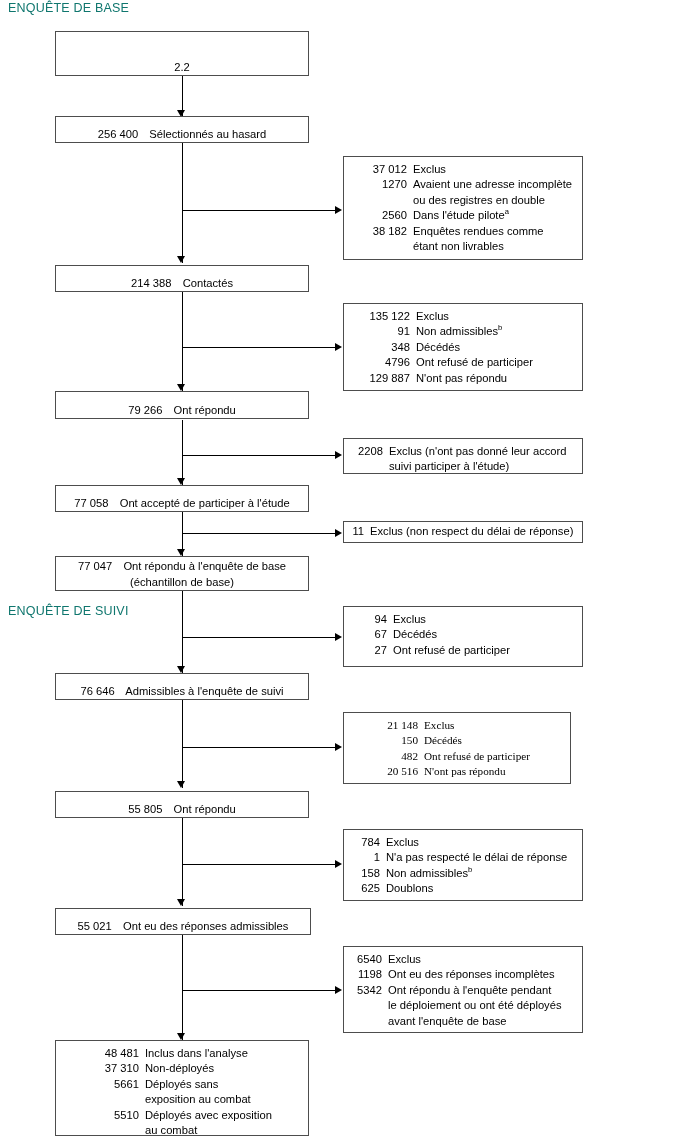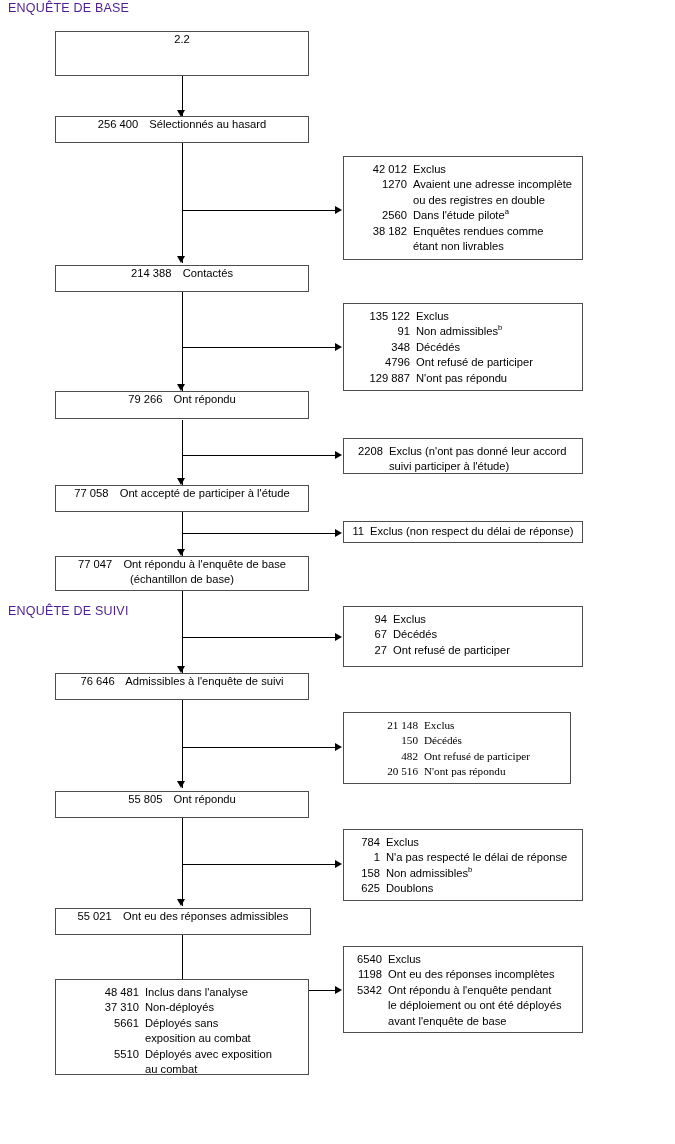--- a/index.html
+++ b/index.html
@@ -15,37 +15,37 @@
     position: relative;
     width: 675px;
     height: 1144px;
     background: #ffffff;
     overflow: hidden;
   }
   .section-title {
     position: absolute;
     font-size: 12.5px;
     letter-spacing: 0.2px;
-    color: #4c1d95;
+    color: #0f766e;
     white-space: nowrap;
   }
   .box {
     position: absolute;
     border: 1px solid #4d4d4d;
     background: #ffffff;
     box-sizing: border-box;
     font-size: 11.2px;
     line-height: 15.4px;
     color: #000;
   }
   
   .main-box {
     display: flex;
     flex-direction: column;
-    justify-content: flex-start;
+    justify-content: flex-end;
     align-items: center;
     text-align: center;
   }
   .main-box .line {
     white-space: nowrap;
   }
   
   .numrow {
     display: flex;
     align-items: flex-start;
@@ -229,21 +229,21 @@
   </div>
 
   <div class="box main-box" style="left:55px; top:908px; width:256px; height:27px;">
     <div class="line">
       <span>55 021</span>
       <span style="display:inline-block;width:5px;"></span>
       <span>Ont eu des réponses admissibles</span>
     </div>
   </div>
 
-  <div class="box side-box analysis" style="left:55px; top:979px; width:254px; height:96px; padding-left:9px;">
+  <div class="box side-box analysis" style="left:55px; top:1040px; width:254px; height:96px; padding-left:9px;">
     <div class="numrow">
       <span class="num">48 481</span>
       <span class="lbl">
           <span class="cont">Inclus dans l'analyse</span>
         </span>
     </div>
     <div class="numrow">
       <span class="num">37 310</span>
       <span class="lbl">
           <span class="cont">Non-déployés</span>
@@ -260,21 +260,21 @@
       <span class="num">5510</span>
       <span class="lbl">
         <span class="cont">Déployés avec exposition</span>
         <span class="cont">au combat</span>
       </span>
     </div>
   </div>
 
   <div class="box side-box" style="left:343px; top:156px; width:240px; height:104px;">
     <div class="numrow">
-      <span class="num">42 012</span>
+      <span class="num">37 012</span>
       <span class="lbl">
           <span class="cont">Exclus</span>
         </span>
     </div>
     <div class="numrow">
       <span class="num">1270</span>
       <span class="lbl">
         <span class="cont">Avaient une adresse incomplète</span>
         <span class="cont">ou des registres en double</span>
       </span>

